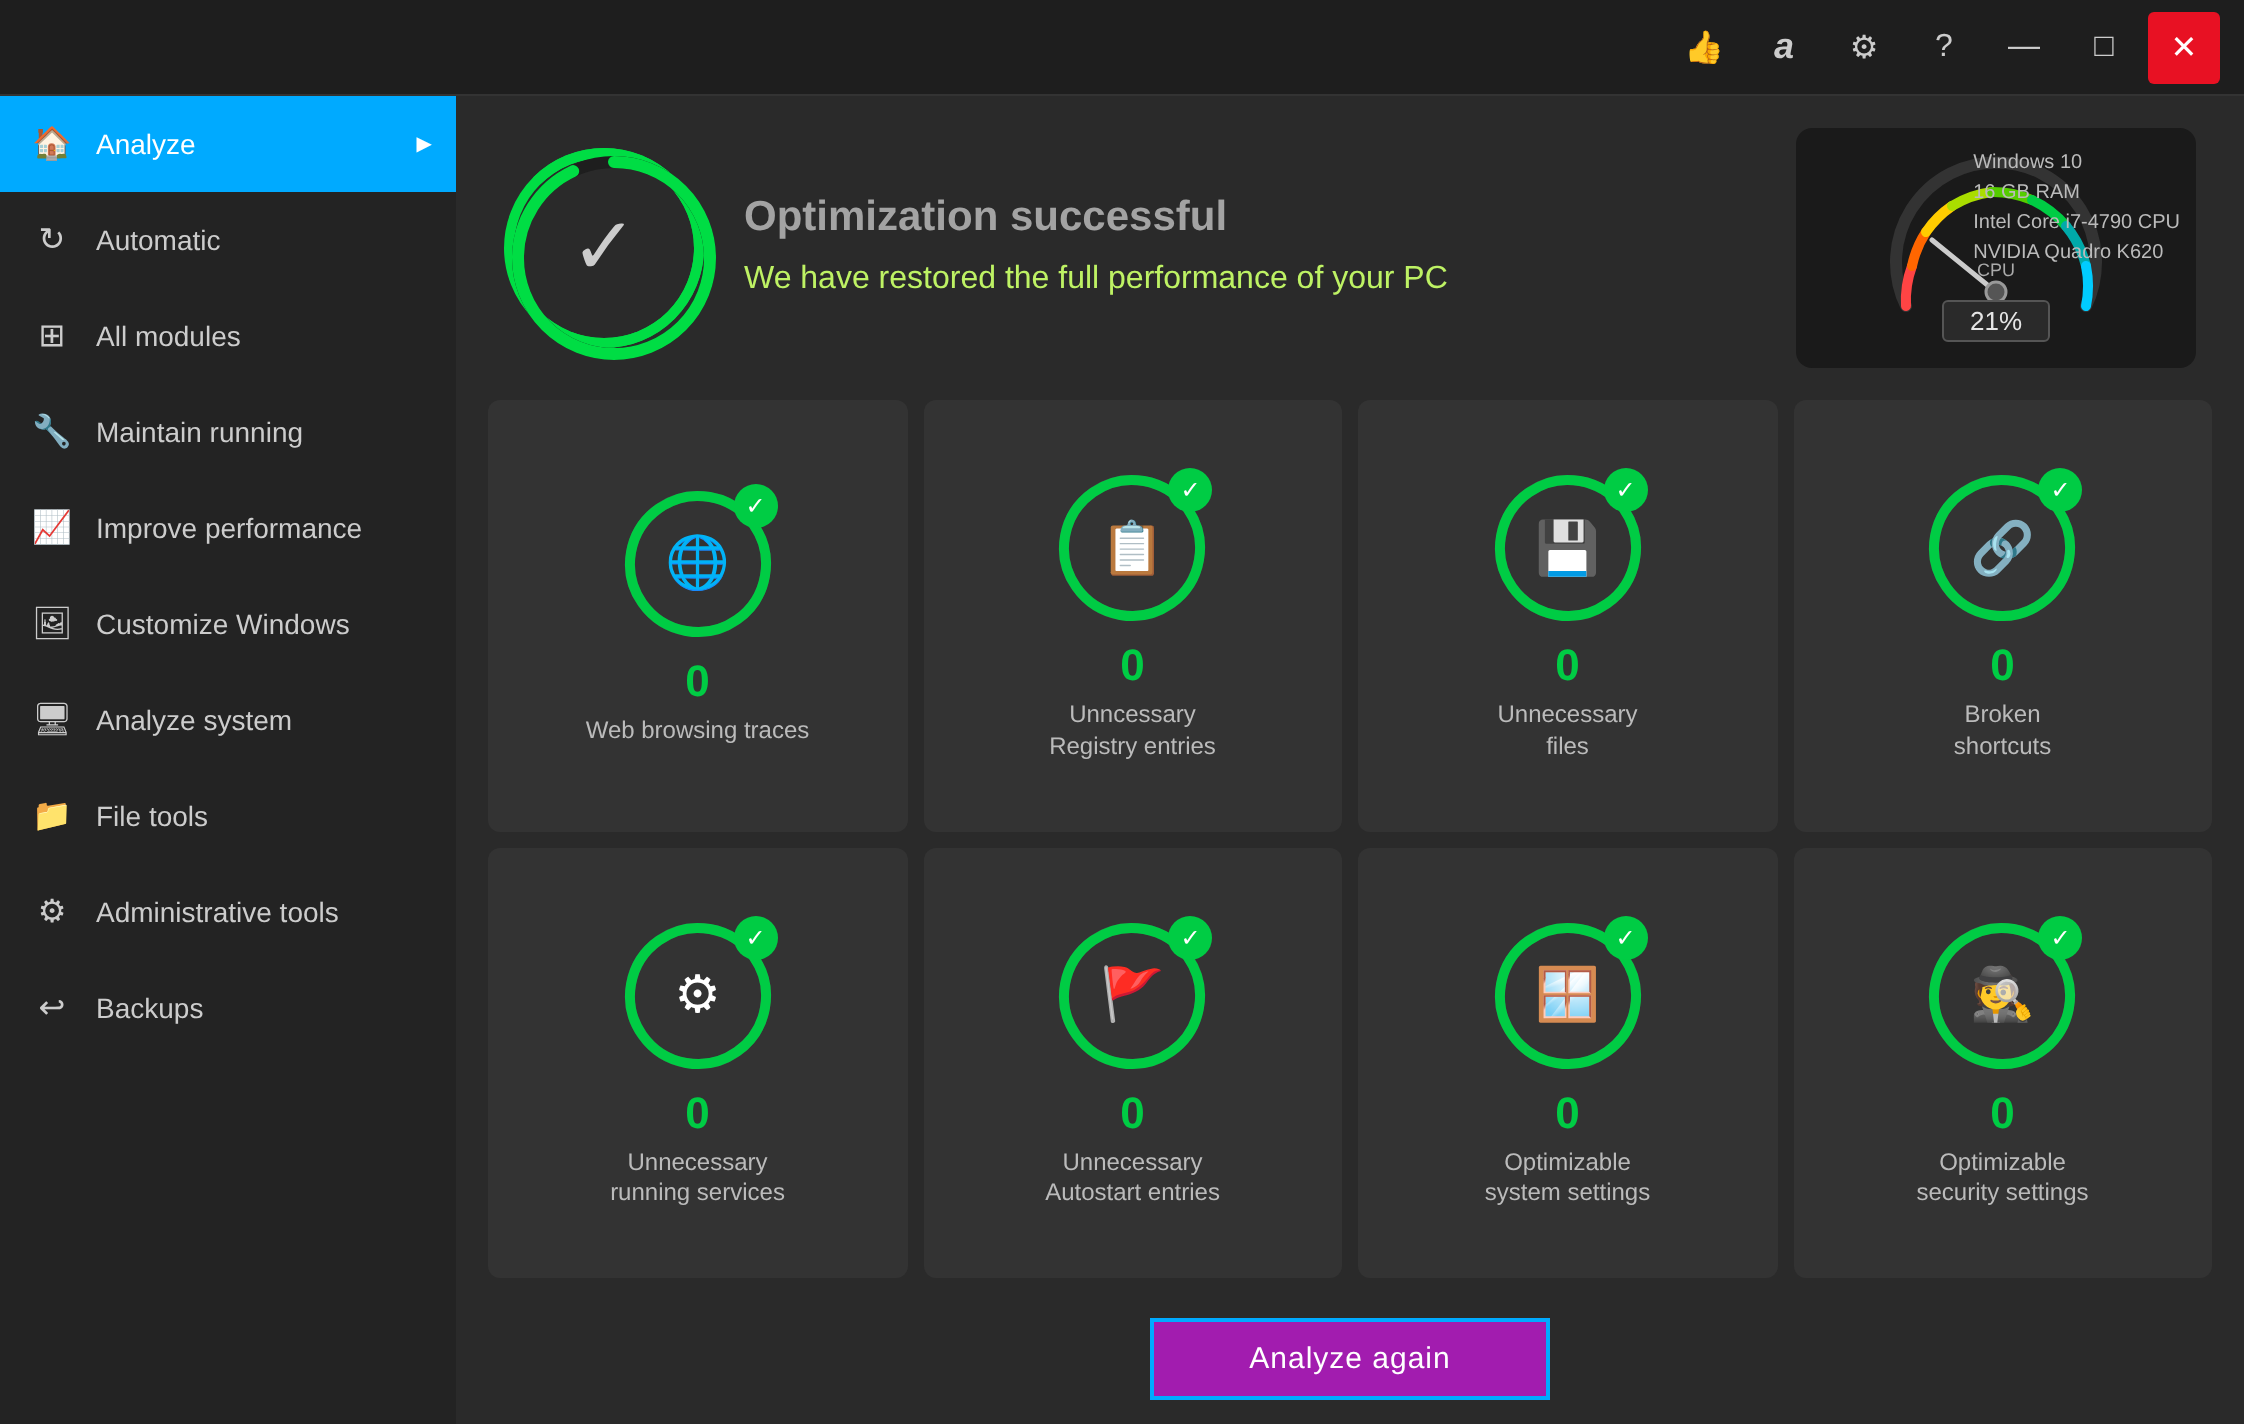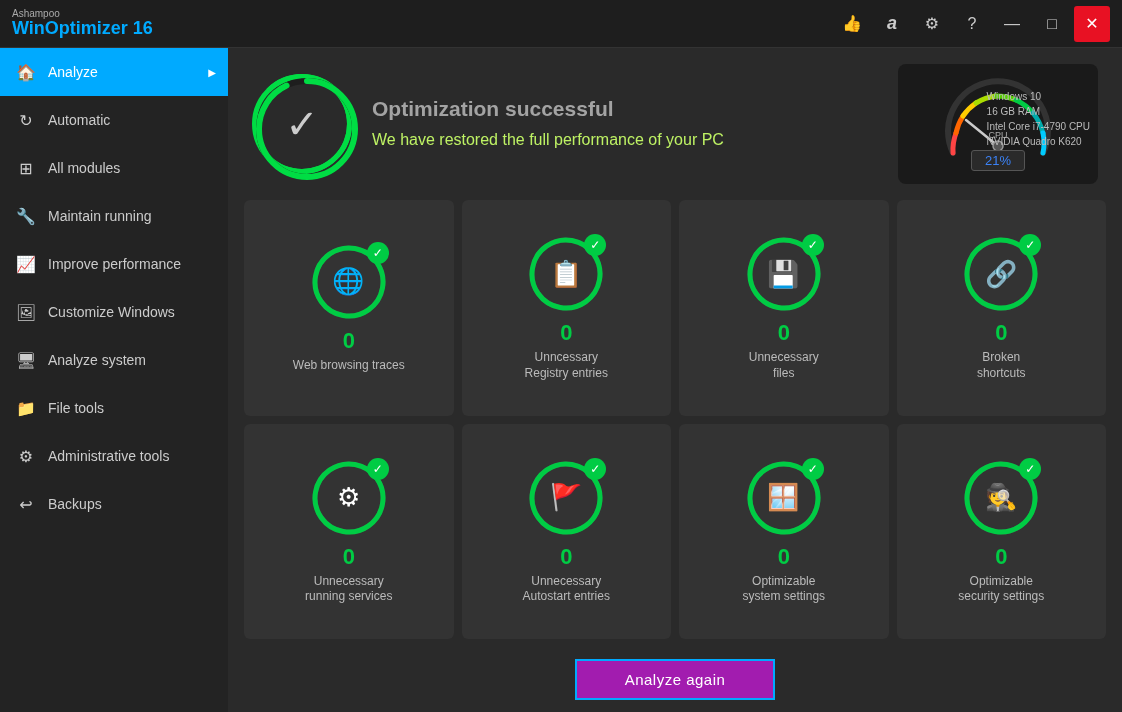--- a/index.html
+++ b/index.html
@@ -171,21 +171,21 @@
       justify-content: center;
       position: relative;
       flex-shrink: 0;
     }
     .cpu-info {
       font-size: 10px;
       color: #bbb;
       line-height: 1.5;
       position: absolute;
       right: 8px;
-      top: 25px;
+      top: 10px;
     }
 
     
     .cards-area {
       flex: 1;
       padding: 0 16px 8px 16px;
       display: flex;
       flex-direction: column;
       gap: 8px;
     }
@@ -266,24 +266,20 @@
       font-size: 15px;
       cursor: pointer;
       font-family: 'Segoe UI', Arial, sans-serif;
       letter-spacing: 0.5px;
     }
   </style>
 </head>
 <body>
 
 <div class="titlebar">
-  <div class="titlebar-logo">
-    <span class="ashampoo">Ashampoo</span>
-    <span class="winopt">WinOptimizer 16</span>
-  </div>
   <div class="titlebar-icons">
     <div class="titlebar-icon">👍</div>
     <div class="titlebar-icon" style="font-style:italic;font-weight:bold;font-size:18px;">a</div>
     <div class="titlebar-icon">⚙</div>
     <div class="titlebar-icon">?</div>
     <div class="titlebar-icon">—</div>
     <div class="titlebar-icon">□</div>
     <div class="titlebar-icon close">✕</div>
   </div>
 </div>
@@ -368,21 +364,21 @@
           <path d="M 58 18 A 50 50 0 0 1 78 22" fill="none" stroke="#55cc00" stroke-width="5" stroke-linecap="round"></path>
           <path d="M 78 22 A 50 50 0 0 1 95 35" fill="none" stroke="#00cc44" stroke-width="5" stroke-linecap="round"></path>
           <path d="M 95 35 A 50 50 0 0 1 105 55" fill="none" stroke="#00aaaa" stroke-width="5" stroke-linecap="round"></path>
           <path d="M 105 55 A 50 50 0 0 1 105 75" fill="none" stroke="#00ccff" stroke-width="5" stroke-linecap="round"></path>
 
           <line x1="60" y1="68" x2="28" y2="42" stroke="#ccc" stroke-width="2.5" stroke-linecap="round"></line>
           <circle cx="60" cy="68" r="5" fill="#555" stroke="#999" stroke-width="1.5"></circle>
 
           <text x="60" y="60" text-anchor="middle" fill="#aaa" font-size="9" font-family="Arial">CPU</text>
         </svg>
-        <div style="background:#2a2a2a;border:1px solid #555;padding:2px 13px;border-radius:3px;font-size:13px;color:#3b82f6;margin-top:-8px;">21%</div>
+        <div style="background:#2a2a2a;border:1px solid #555;padding:2px 13px;border-radius:3px;font-size:13px;color:#e5e5e5;margin-top:-8px;">21%</div>
       </div>
     </div>
 
     <div class="cards-area">
 
       <div class="cards-row">
 
         <div class="card">
           <div class="card-circle">
             <svg width="80" height="80" viewBox="0 0 80 80">

